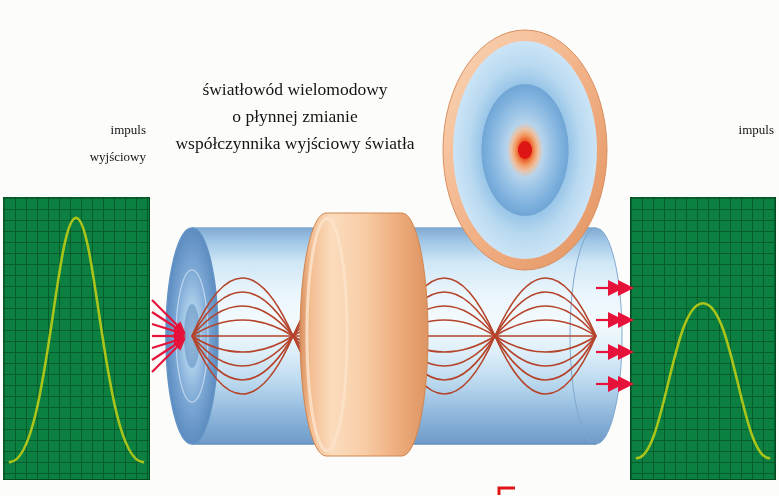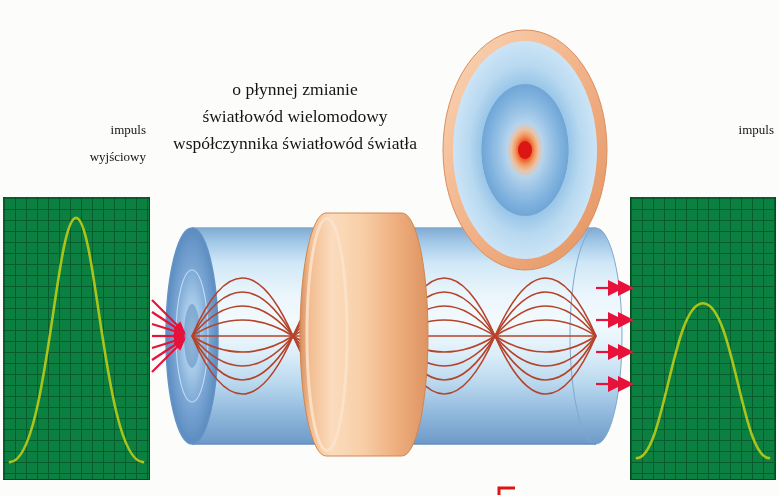--- a/index.html
+++ b/index.html
@@ -162,23 +162,23 @@
     <g>
       <ellipse cx="525" cy="150" rx="82" ry="120" fill="url(#gRing)" stroke="#d98f60" stroke-width="1"></ellipse>
       <ellipse cx="525" cy="150" rx="72" ry="109" fill="url(#gXsec)"></ellipse>
       <ellipse cx="525" cy="150" rx="7" ry="9" fill="var(--core-red,#dd1515)"></ellipse>
     </g>
 
     <path class="crop-mark" d="M499,495 L499,488 L515,488"></path>
   </svg>
 
   <div class="diagram-title">
+    <div>światłowód wielomodowy</div>
     <div>o płynnej zmianie</div>
-    <div>światłowód wielomodowy</div>
-    <div>współczynnika światłowód światła</div>
+    <div>współczynnika wyjściowy światła</div>
   </div>
 
   <div class="pulse-label left">
     <div>impuls</div>
     <div>wyjściowy</div>
   </div>
 
   <div class="pulse-label right">
     <div>impuls</div>
   </div>

